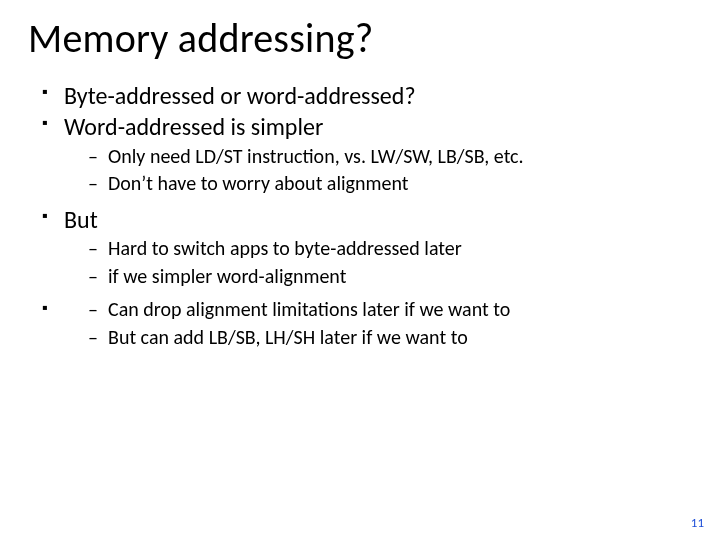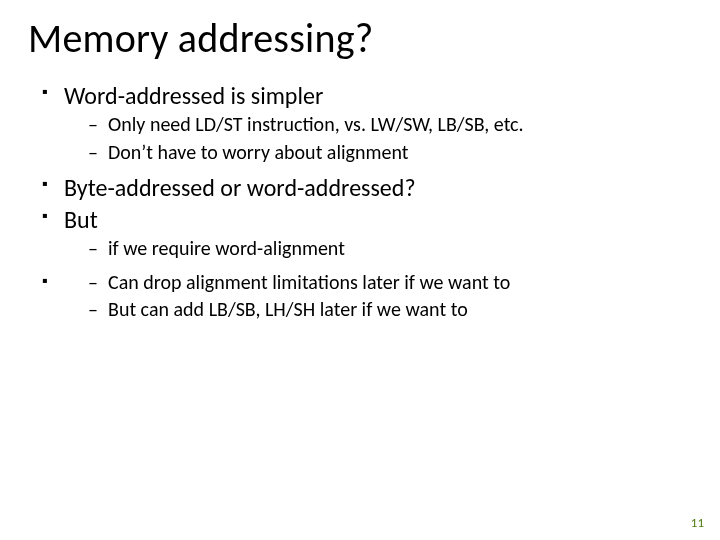--- a/index.html
+++ b/index.html
@@ -62,49 +62,50 @@
     position: absolute;
     left: -4px;
     top: 0;
     color: #000;
   }
   .pagenum {
     position: absolute;
     right: 16px;
     bottom: 10px;
     font-size: 13px;
-    color: #4d7c0f;
+    color: #1d4ed8;
   }
   .br { display:block; }
 </style>
 </head>
 <body>
 
 <div class="slide">
   <h1 class="title">Memory addressing?</h1>
 
   <ul class="l1">
 
     <li>
+      <span>Byte-addressed or word-addressed?</span>
+    </li>
+
+    <li>
       <span>Word-addressed is simpler</span>
       <ul class="l2">
         <li><span>Only need LD/ST instruction, vs. LW/SW, LB/SB, etc.</span></li>
         <li><span>Don’t have to worry about alignment</span></li>
       </ul>
     </li>
 
     <li>
-      <span>Byte-addressed or word-addressed?</span>
-    </li>
-
-    <li>
       <span>But</span>
       <ul class="l2">
+        <li><span>Hard to switch apps to byte-addressed later</span></li>
         <li>
-          <span class="br">if we require word-alignment</span>
+          <span class="br">if we simpler word-alignment</span>
         </li>
       </ul>
     </li>
 
     <li>
       <ul class="l2">
         <li><span>Can drop alignment limitations later if we want to</span></li>
         <li><span>But can add LB/SB, LH/SH later if we want to</span></li>
       </ul>
     </li>

